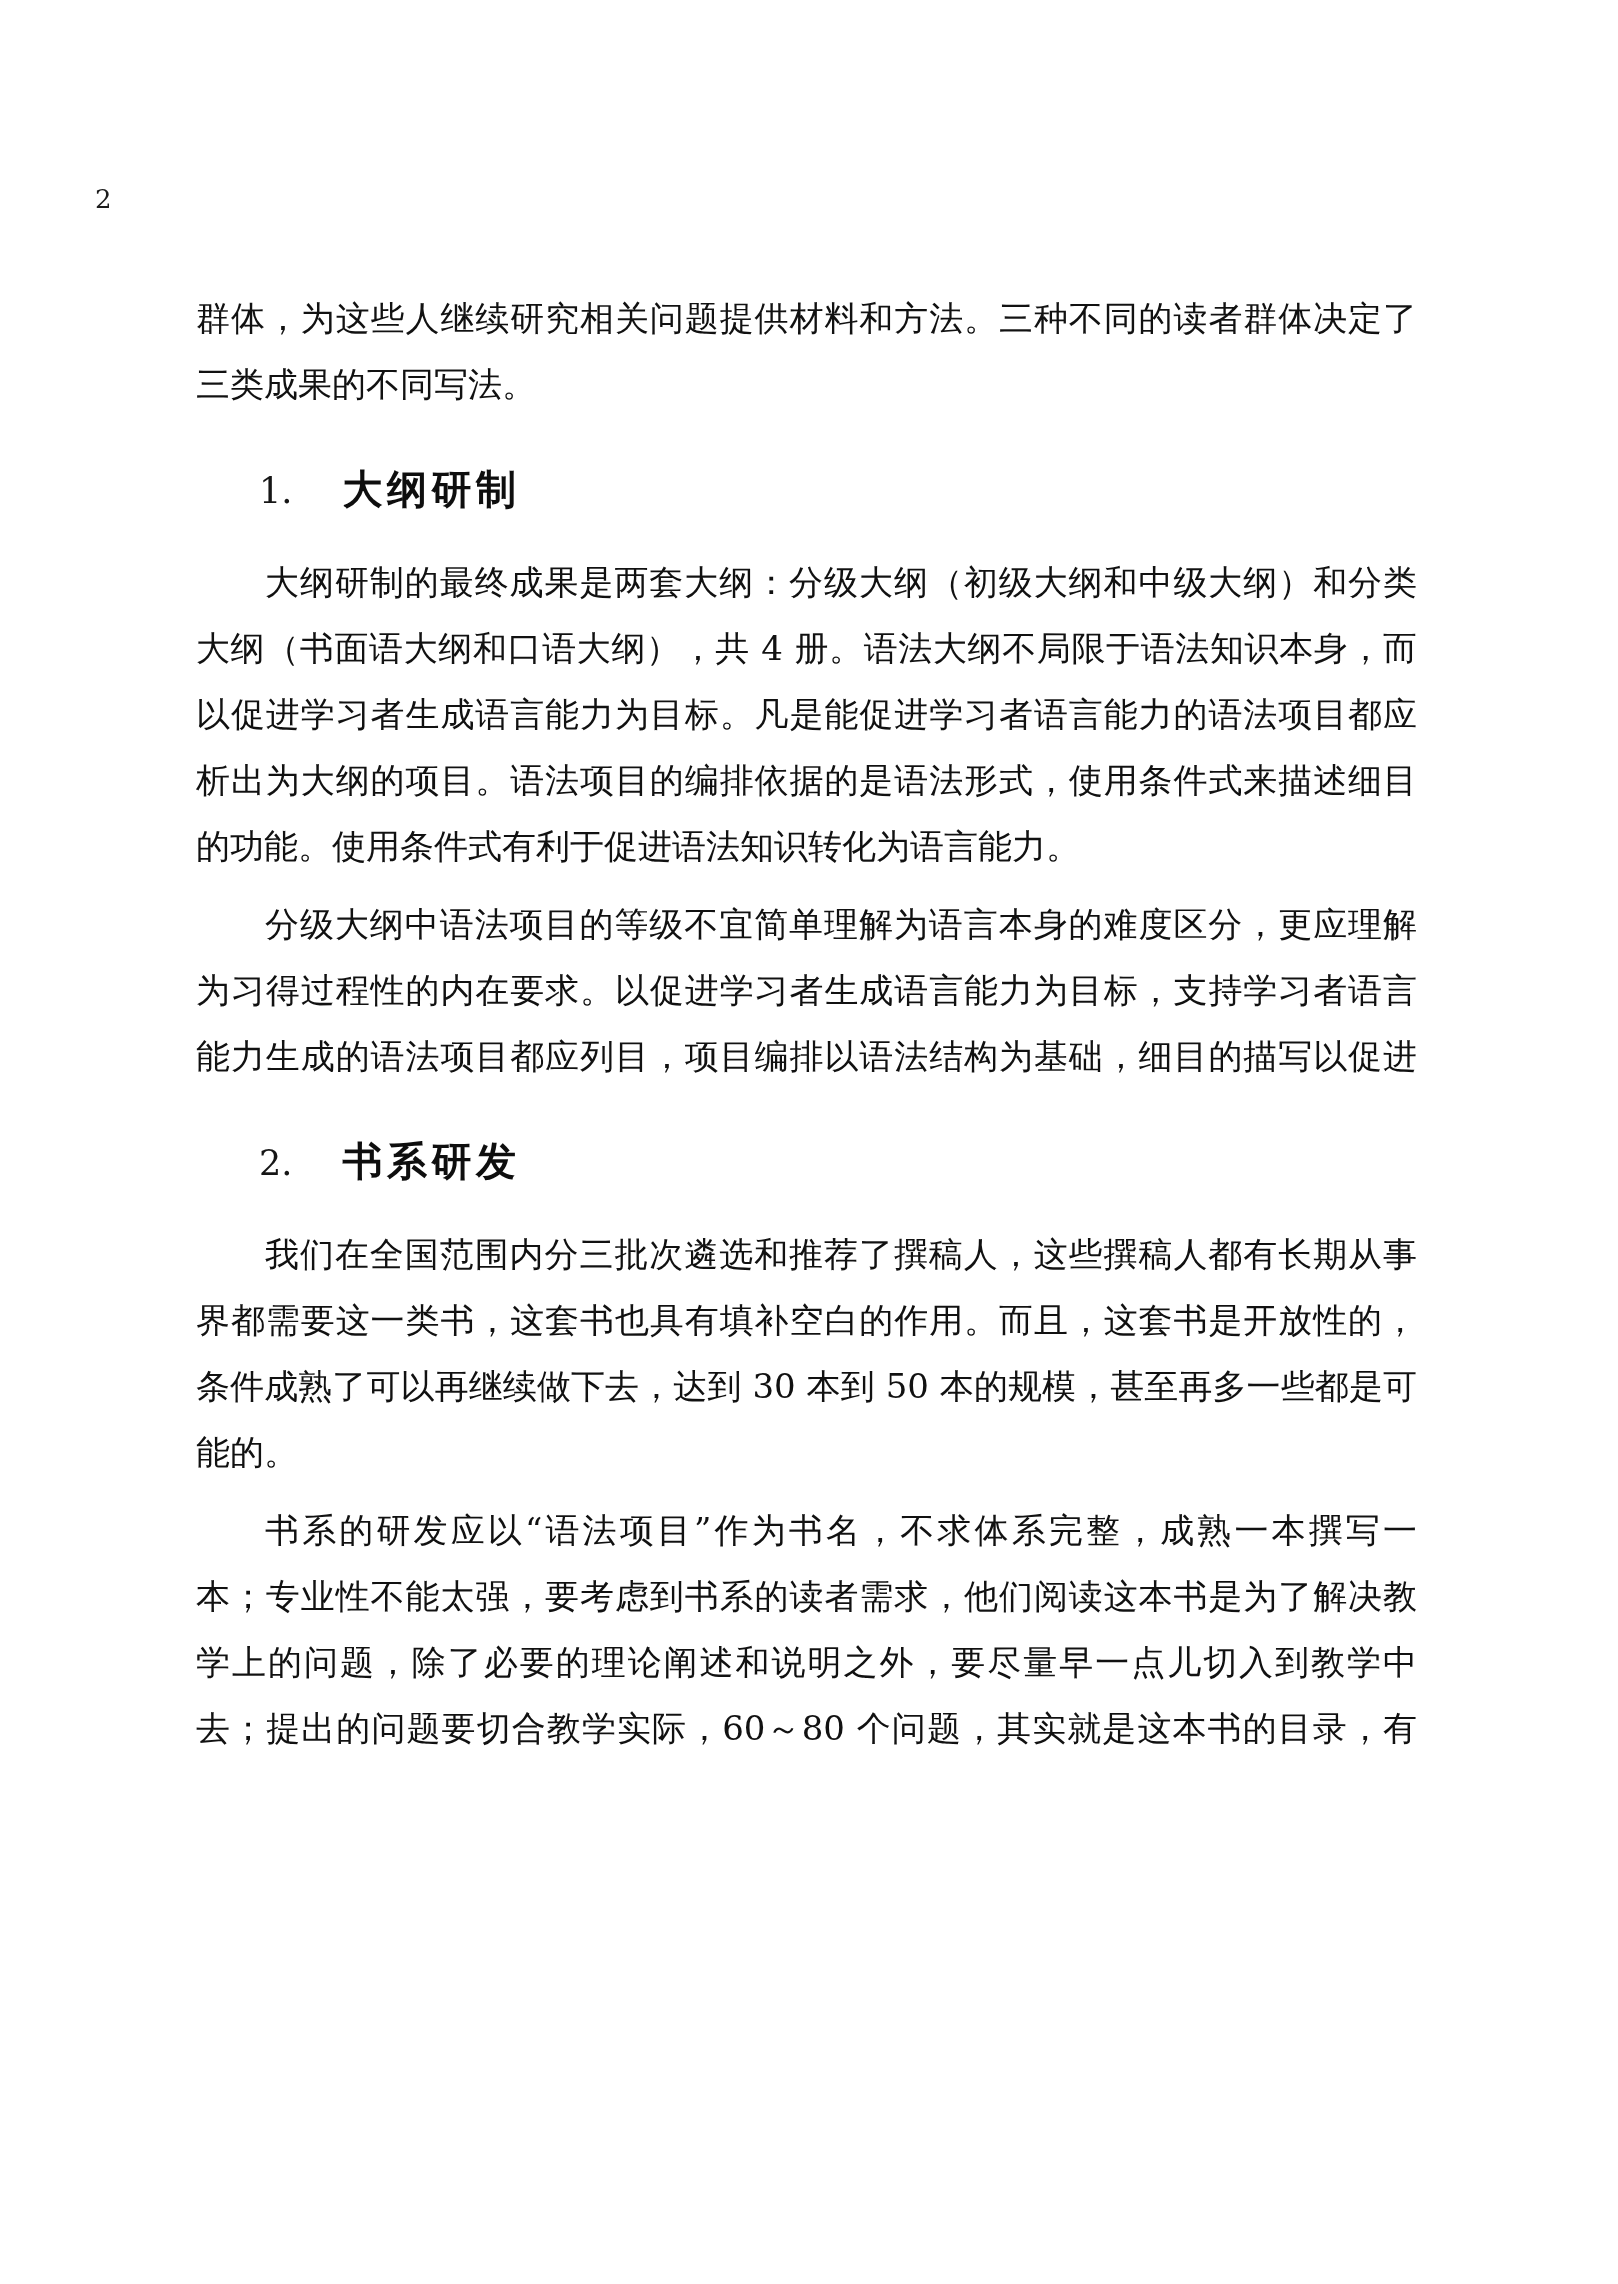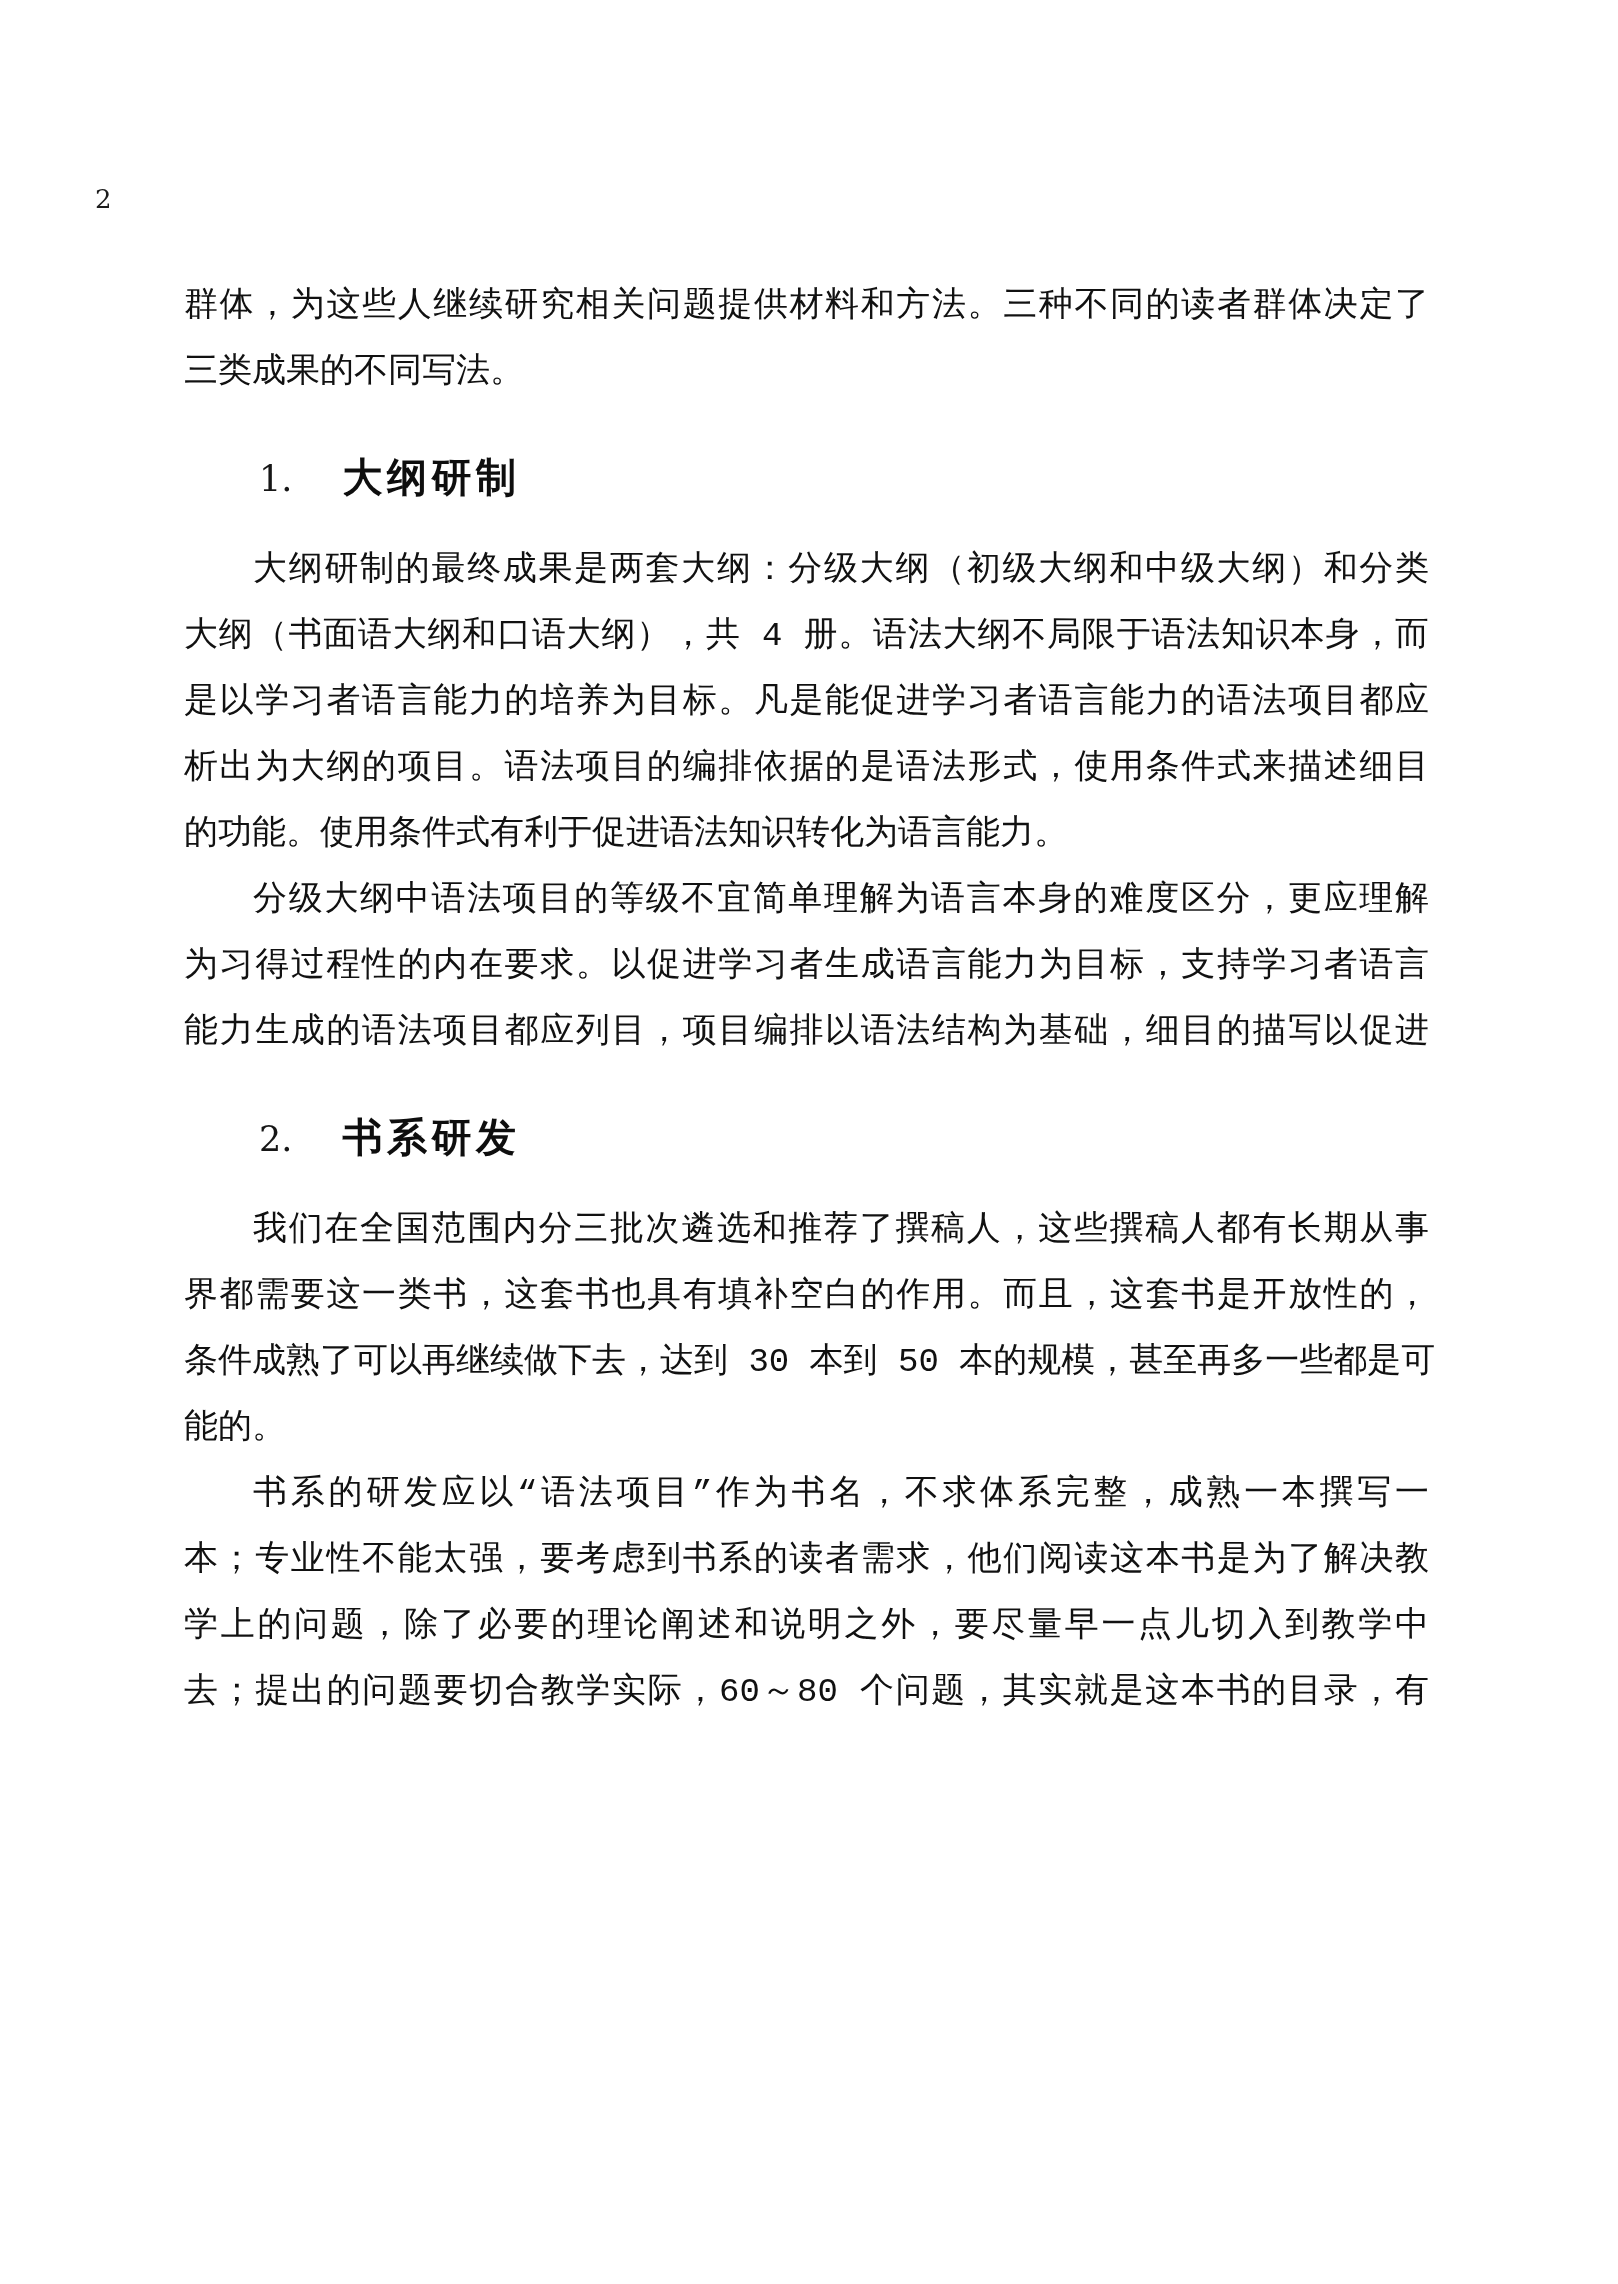--- a/index.html
+++ b/index.html
@@ -34,21 +34,21 @@
     margin-left: 63px;
   }
   .content {
     position: absolute;
     left: 184px;
     top: 273px;
     width: 1245px;
     font-size: 34px;
     color: #111111;
   }
-  .para { margin: 0; font-family: Liberation Mono, monospace; }
+  .para { margin: 12px; }
   .line {
     height: 66px;
     line-height: 66px;
     text-align: justify;
     text-align-last: justify;
     text-justify: inter-character;
     white-space: nowrap;
   }
   .line.short {
     text-align-last: left;
@@ -92,21 +92,21 @@
     </div>
 
     <div class="heading">
       <span class="h-num">1.</span>
       <span class="h-title">大纲研制</span>
     </div>
 
     <div class="para">
       <div class="line indent">大纲研制的最终成果是两套大纲：分级大纲（初级大纲和中级大纲）和分类</div>
       <div class="line">大纲（书面语大纲和口语大纲），共 4 册。语法大纲不局限于语法知识本身，而</div>
-      <div class="line">是以学习者语言能力的培养为目标。凡是能促进学习者语言能力的语法项目都应</div>
+      <div class="line">以促进学习者生成语言能力为目标。凡是能促进学习者语言能力的语法项目都应</div>
       <div class="line">析出为大纲的项目。语法项目的编排依据的是语法形式，使用条件式来描述细目</div>
       <div class="line short">的功能。使用条件式有利于促进语法知识转化为语言能力。</div>
     </div>
 
     <div class="para">
       <div class="line indent">分级大纲中语法项目的等级不宜简单理解为语言本身的难度区分，更应理解</div>
       <div class="line">为习得过程性的内在要求。以促进学习者生成语言能力为目标，支持学习者语言</div>
       <div class="line">能力生成的语法项目都应列目，项目编排以语法结构为基础，细目的描写以促进</div>
     </div>
 

